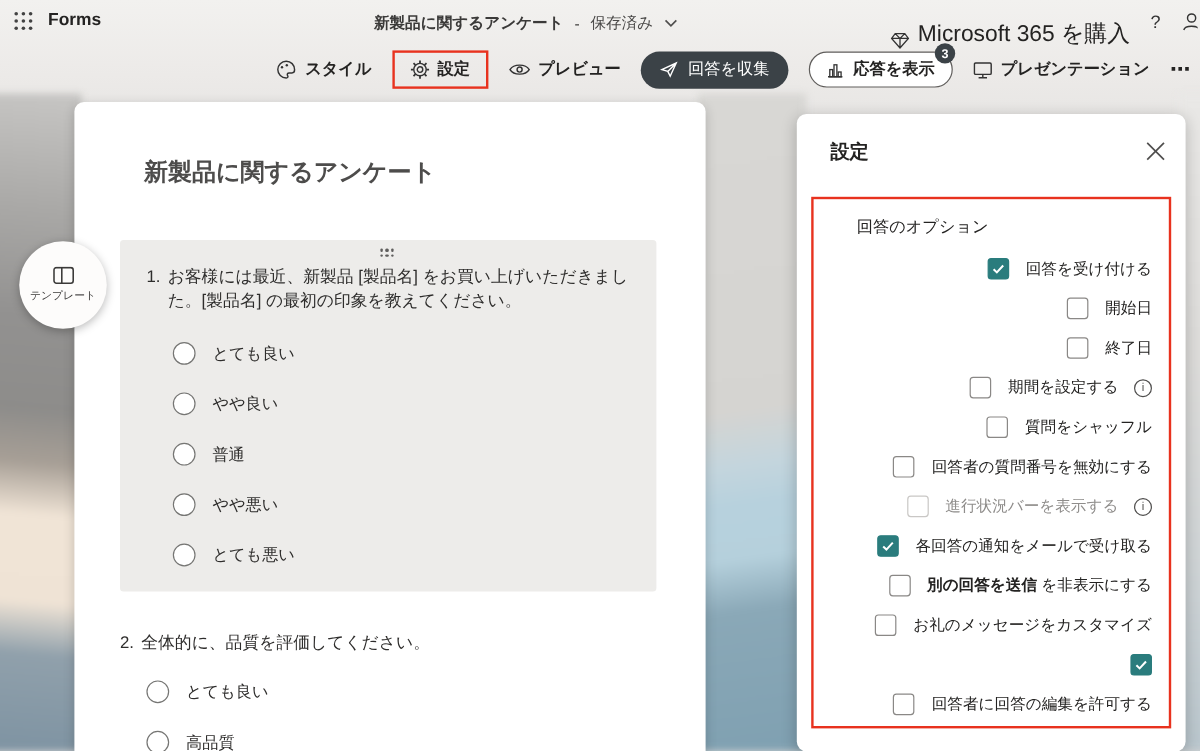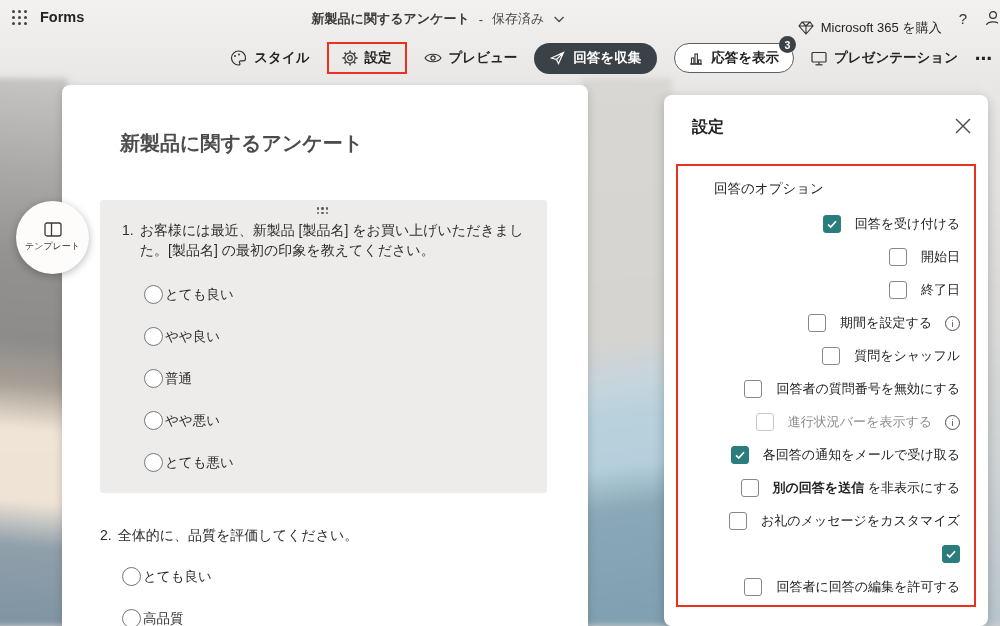--- a/index.html
+++ b/index.html
@@ -21,32 +21,32 @@
   .topbar { position:absolute; left:0; top:0; right:0; height:36px; z-index:3; }
   .waffle { position:absolute; left:12px; top:10px; width:16px; height:16px;
             display:grid; grid-template-columns:repeat(3,3px); grid-auto-rows:3px; gap:3px; cursor:pointer; }
   .waffle i { background:#424242; border-radius:50%; }
   .brand { position:absolute; left:40px; top:9px; font-size:14.5px; font-weight:700; color:#242322;text-align:center; }
   .doc-center { position:absolute; left:438px; top:10px; transform:translateX(-50%);
                 display:flex; align-items:center; gap:9px; font-size:13px; color:#3b3a39; white-space:nowrap; }
   .doc-title { font-weight:600; }
   .save-status { color:#494847; }
   .top-right { position:absolute; right:0; top:0; height:36px; display:flex; align-items:center; gap:15px; padding-right:2px; }
-  .buy { display:flex; align-items:center; gap:7px; font-size:13px; color:#242322; cursor:pointer;margin-top:19px; }
+  .buy { display:flex; align-items:flex-end; gap:7px; font-size:19px; color:#242322; cursor:pointer;margin-top:19px; }
   .help-q { font-size:15px; color:#333; cursor:pointer; padding:0 2px; }
   .person-wrap { width:14px; overflow:hidden; }
 
   
   .toolbar { position:absolute; top:41px; left:0; right:0; height:34px; z-index:3;
              display:flex; align-items:center; justify-content:flex-end; gap:17px; padding-right:7px;
              font-size:13.5px; color:#242322; }
   .tb-item { display:flex; align-items:center; gap:7px; font-weight:600; cursor:pointer; white-space:nowrap; }
   .red-frame { border:2px solid #e8321e; padding:5px 13px; display:flex; align-items:center; gap:7px; }
   .pill-dark { background:#3b4247; color:#fff; border-radius:17px; height:31px; padding:0 16px;
-               display:flex; align-items:center; gap:8px; font-weight:700; cursor:pointer; }
+               display:flex; align-items:center; gap:8px; font-weight:400; cursor:pointer; }
   .pill-light { position:relative; background:#fff; border:1px solid #605e5c; border-radius:16px; height:30px;
                 padding:0 14px; display:flex; align-items:center; gap:8px; font-weight:700; cursor:pointer; }
   .badge { position:absolute; top:-8px; right:-3px; width:17px; height:17px; border-radius:50%;
            background:#3b4247; color:#fff; font-size:10.5px; font-weight:700;
            display:flex; align-items:center; justify-content:center; }
   .more-dots { font-size:17px; font-weight:700; letter-spacing:1px; color:#242322; cursor:pointer; }
 
   
   .fab { position:absolute; left:16px; top:201px; width:73px; height:73px; border-radius:50%;
          background:#fdfcfb; box-shadow:0 2px 8px rgba(0,0,0,.28); z-index:2;
@@ -56,21 +56,21 @@
   
   .card { position:absolute; left:62px; top:85px; width:526px; height:541px; background:#fff;
           border-radius:8px 8px 0 0; box-shadow:0 3px 10px rgba(0,0,0,.18); z-index:1; overflow:hidden; }
   .card-title { position:absolute; left:58px; top:45px; font-size:20px; font-weight:700; color:#4d4c4b; }
   .q-block { position:absolute; left:38px; top:115px; width:447px; height:293px; background:#edecea; border-radius:3px; }
   .drag-handle { margin:7px auto 4px; width:14px; display:grid; grid-template-columns:repeat(3,2.5px);
                  grid-auto-rows:2.5px; gap:2px; cursor:grab; }
   .drag-handle i { background:#5f5e5d; border-radius:50%; }
   .q-text { display:flex; gap:6px; padding:2px 22px 0 22px; font-size:14px; line-height:20px; color:#2e2d2c; }
   .q-options { display:flex; flex-direction:column; gap:23px; padding:25px 22px 0 44px; }
-  .radio-row { display:flex; align-items:center; gap:2px; height:19px; }
+  .radio-row { display:flex; align-items:center; gap:14px; height:19px; }
   .radio { width:19px; height:19px; border:1px solid #767674; border-radius:50%; background:#fff; flex:0 0 auto; cursor:pointer; }
   .opt-text { font-size:13.5px; color:#2e2d2c; }
   .q2 { position:absolute; left:38px; top:438px; width:447px; }
   .q2 .q-text { padding-left:0; padding-right:0; }
   .q2 .q-options { padding-left:22px; padding-right:0; padding-top:22px; }
 
   
   .panel { position:absolute; left:664px; top:95px; width:324px; height:531px; background:#fff;
            border-radius:8px; box-shadow:0 3px 12px rgba(0,0,0,.22); z-index:1; }
   .panel-title { position:absolute; left:28px; top:22px; font-size:16px; font-weight:600; color:#242322; }

